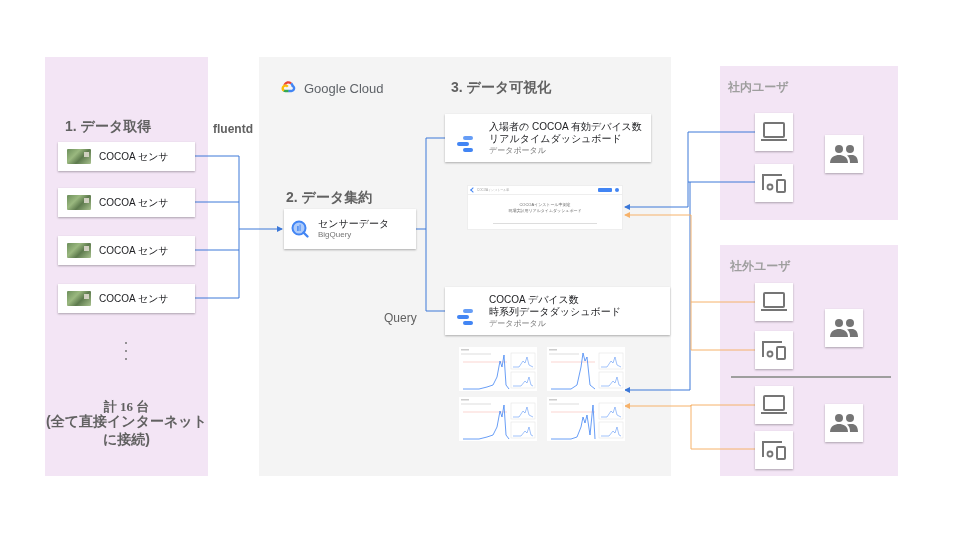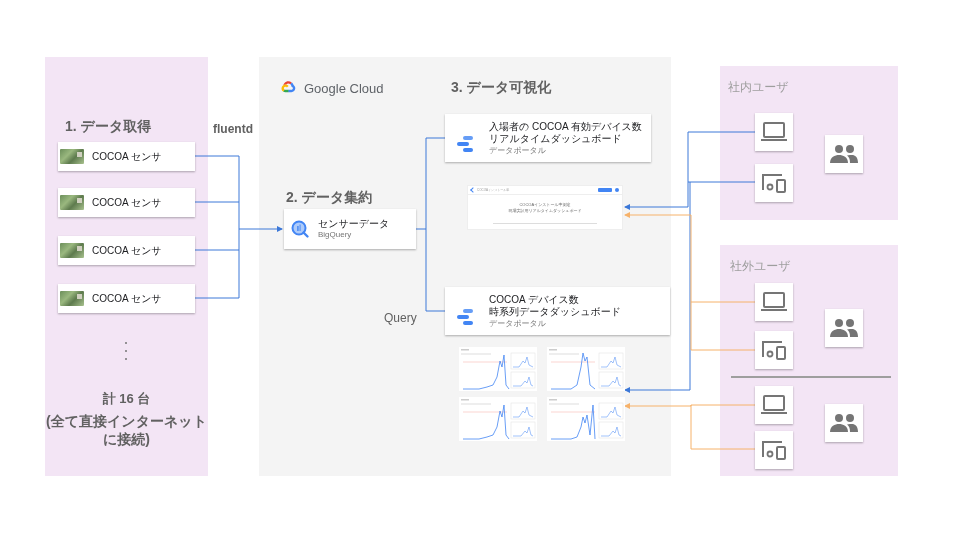--- a/index.html
+++ b/index.html
@@ -9,37 +9,37 @@
     .panel { position: absolute; }
     .panel-purple { background: #f3e5f5; }
     .panel-gray { background: #f4f4f4; }
 
     #panel-acquire { left: 45px; top: 57px; width: 163px; height: 419px; }
     #panel-gcp { left: 259px; top: 57px; width: 412px; height: 419px; }
     #panel-internal { left: 720px; top: 66px; width: 178px; height: 154px; }
     #panel-external { left: 720px; top: 245px; width: 178px; height: 231px; }
 
     .section-title { position: absolute; font-weight: bold; color: #616161; font-size: 14px; white-space: nowrap; }
-    .small-title { position: absolute; font-weight: normal; color: #9e9e9e; font-size: 12px; white-space: nowrap; }
+    .small-title { position: absolute; font-weight: bold; color: #9e9e9e; font-size: 12px; white-space: nowrap; }
 
     .card { position: absolute; background: #ffffff; box-shadow: 0 1px 2px rgba(0,0,0,0.3); }
-    .sensor-card { left: 58px; width: 137px; height: 29px; display: flex; align-items: center; padding-left: 2px; }
+    .sensor-card { left: 58px; width: 137px; height: 29px; display: flex; align-items: center; padding-left: 9px; }
     .sensor-icon { width: 24px; height: 15px; border-radius: 1px; margin-right: 8px; position: relative;
       background: linear-gradient(135deg, #6b8e5a 0%, #9ab87f 35%, #5d7a4d 60%, #a9c28f 100%); }
     .sensor-icon::after { content: ""; position: absolute; right: 2px; top: 3px; width: 5px; height: 5px; background: #d0d0c0; }
     .sensor-label { font-size: 10px; color: #202124; }
 
     .label-fluentd { position: absolute; left: 213px; top: 122px; font-size: 12px; font-weight: bold; color: #616161; }
     .label-query { position: absolute; left: 384px; top: 311px; font-size: 12px; font-weight: normal; color: #616161; }
 
     .dots { position: absolute; left: 125px; top: 342px; width: 3px; }
     .dots span { display: block; width: 2px; height: 2px; background: #757575; border-radius: 50%; margin-bottom: 6px; }
 
     .total { position: absolute; left: 45px; width: 163px; text-align: center; color: #616161; }
-    .total-main { top: 390px; font-size: 13px; font-weight: bold; }
+    .total-main { top: 398px; font-size: 13px; font-weight: bold; font-family: Liberation Serif, serif; }
     .total-sub { top: 413px; font-size: 14px; font-weight: bold; }
 
     .gc-logo { position: absolute; left: 278px; top: 80px; display: flex; align-items: center; }
     .gc-logo svg { margin-right: 6px; }
     .gc-text { font-size: 13px; color: #5f6368; }
 
     .bq-card { left: 284px; top: 209px; width: 132px; height: 40px; display: flex; align-items: center; padding-left: 6px; }
     .bq-icon { width: 20px; height: 20px; margin-right: 8px; }
     .card-texts { display: flex; flex-direction: column; line-height: 1.25; justify-content: center; }
     .card-title { font-size: 10px; color: #202124; }

